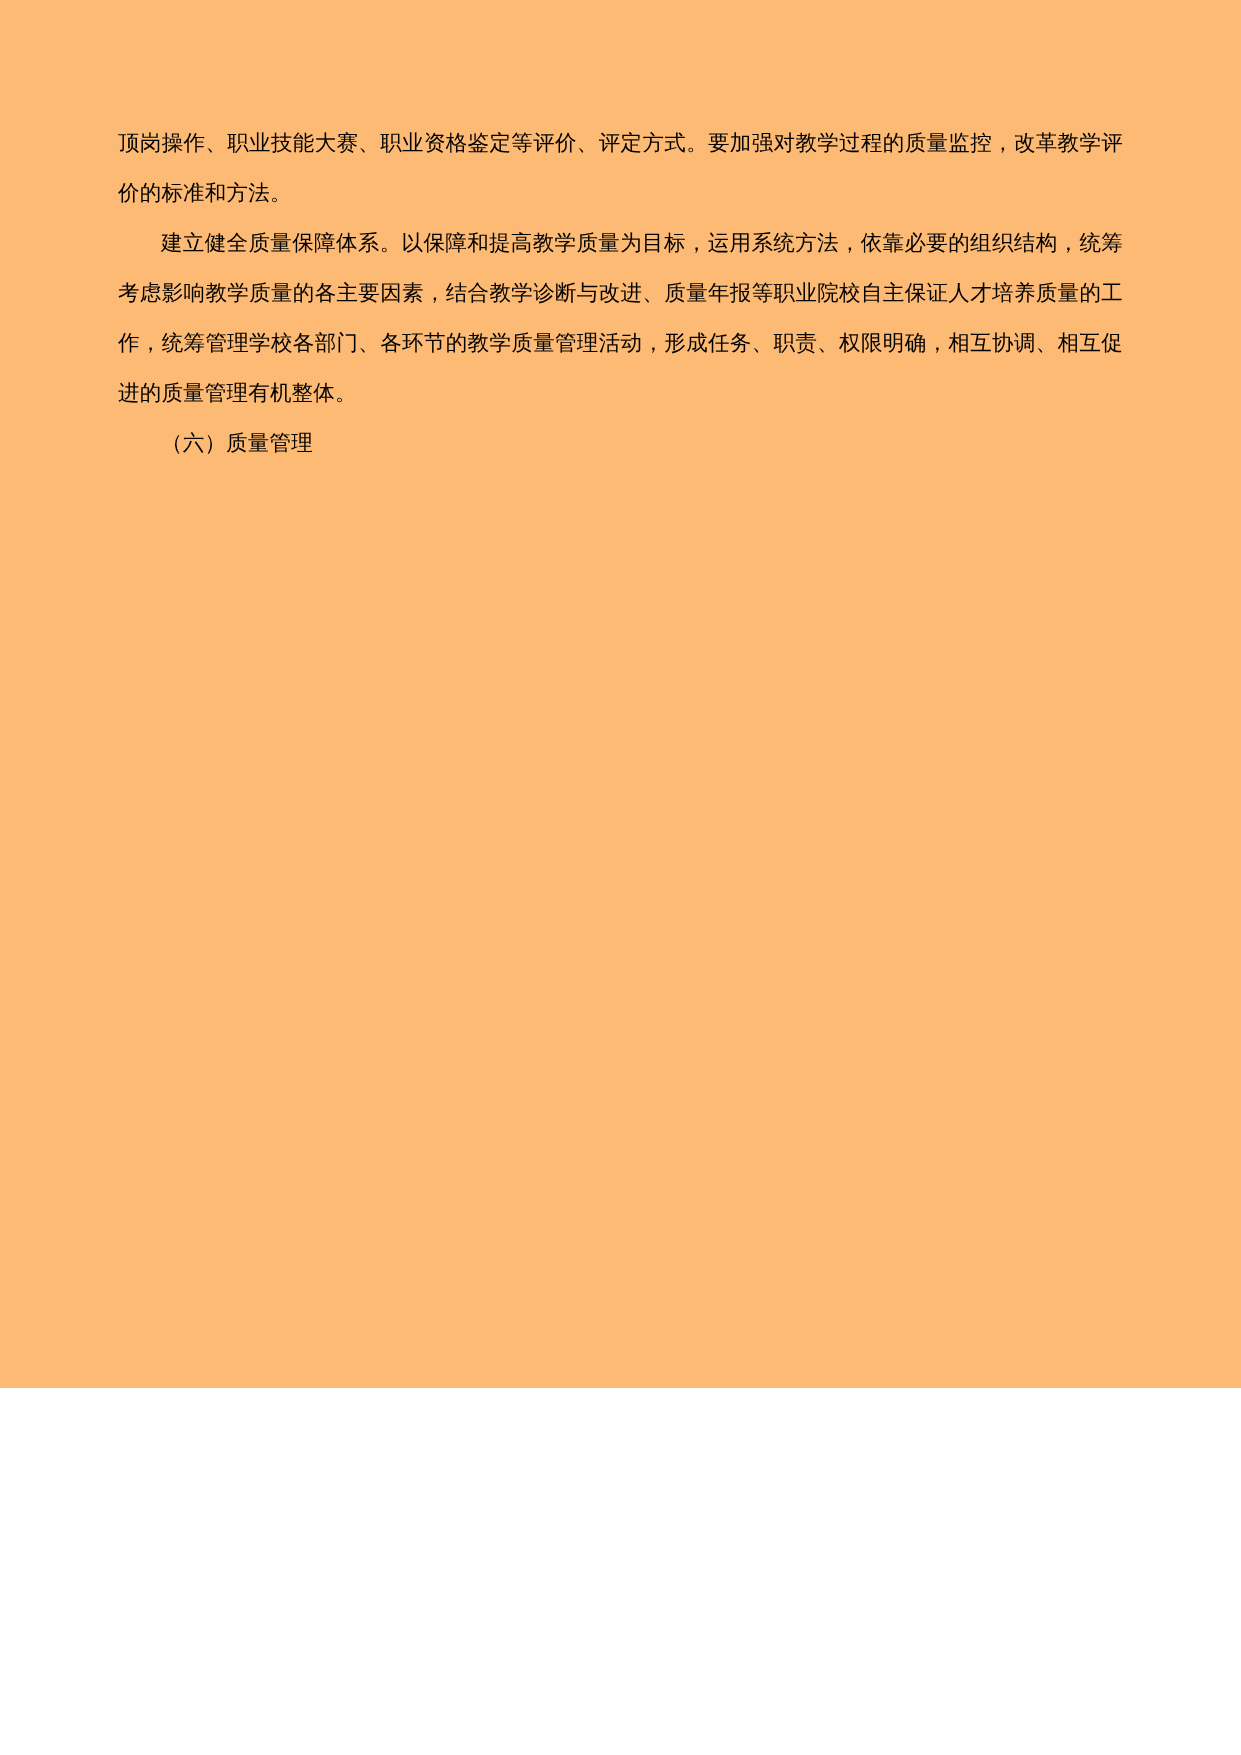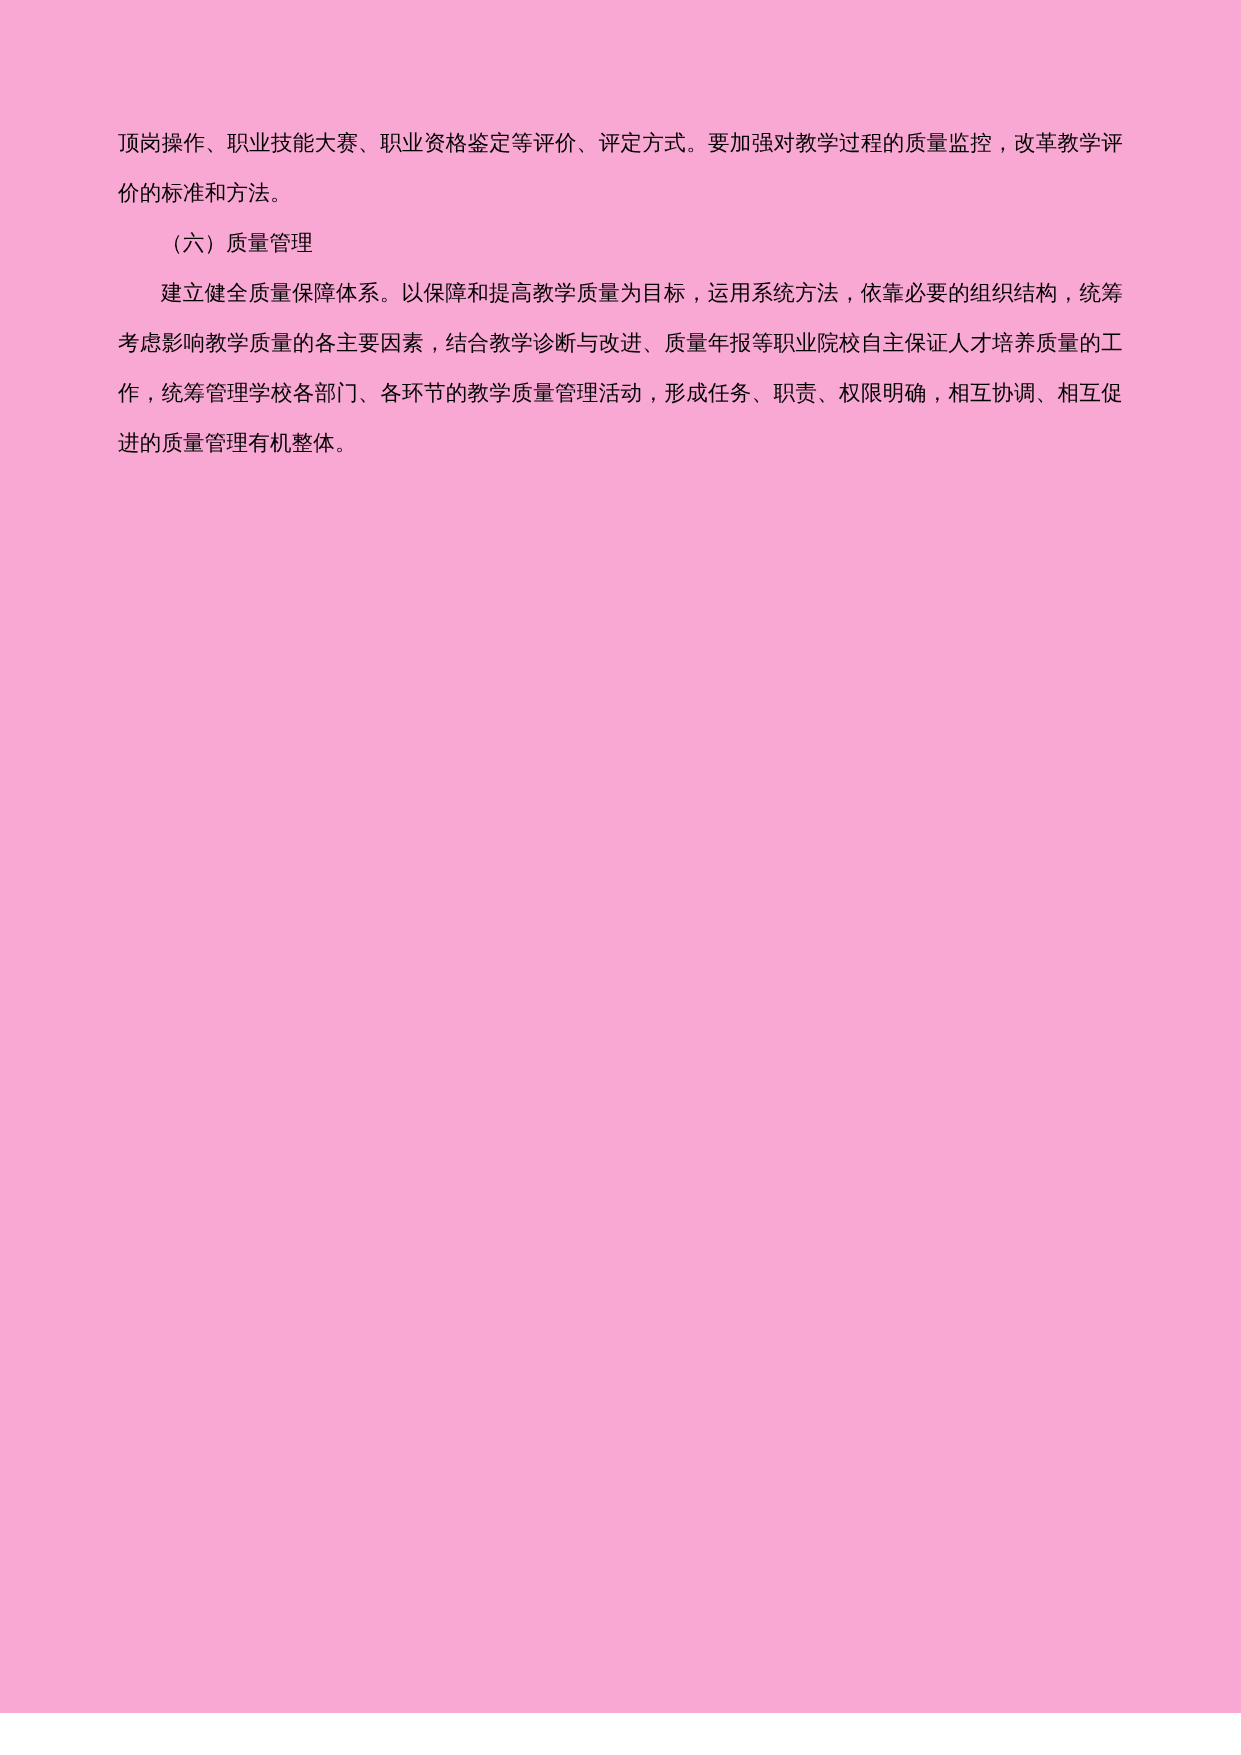--- a/index.html
+++ b/index.html
@@ -3,22 +3,22 @@
 <meta charset="utf-8">
 <style>
   html, body {
     margin: 0;
     padding: 0;
     background: #ffffff;
   }
   .page {
     position: relative;
     width: 1241px;
-    height: 1713px;
-    background: #f9a8d4;
+    height: 1388px;
+    background: #fdba74;
     margin: 0 auto;
     box-sizing: border-box;
     padding: 118px 118px 100px 118px;
     font-family: "DejaVu Serif", "Liberation Serif", serif;
     color: #000000;
   }
   .doc-body {
     font-size: 21.5px;
     line-height: 50px;
     text-align: justify;
@@ -33,16 +33,16 @@
     margin: 0;
     text-indent: 2em;
   }
 </style>
 </head>
 <body>
 
 <div class="page">
   <div class="doc-body">
     <p class="para">顶岗操作、职业技能大赛、职业资格鉴定等评价、评定方式。要加强对教学过程的质量监控，改革教学评价的标准和方法。</p>
+    <p class="para-indent">建立健全质量保障体系。以保障和提高教学质量为目标，运用系统方法，依靠必要的组织结构，统筹考虑影响教学质量的各主要因素，结合教学诊断与改进、质量年报等职业院校自主保证人才培养质量的工作，统筹管理学校各部门、各环节的教学质量管理活动，形成任务、职责、权限明确，相互协调、相互促进的质量管理有机整体。</p>
     <p class="para-indent">（六）质量管理</p>
-    <p class="para-indent">建立健全质量保障体系。以保障和提高教学质量为目标，运用系统方法，依靠必要的组织结构，统筹考虑影响教学质量的各主要因素，结合教学诊断与改进、质量年报等职业院校自主保证人才培养质量的工作，统筹管理学校各部门、各环节的教学质量管理活动，形成任务、职责、权限明确，相互协调、相互促进的质量管理有机整体。</p>
   </div>
 </div>
 
 </body></html>

